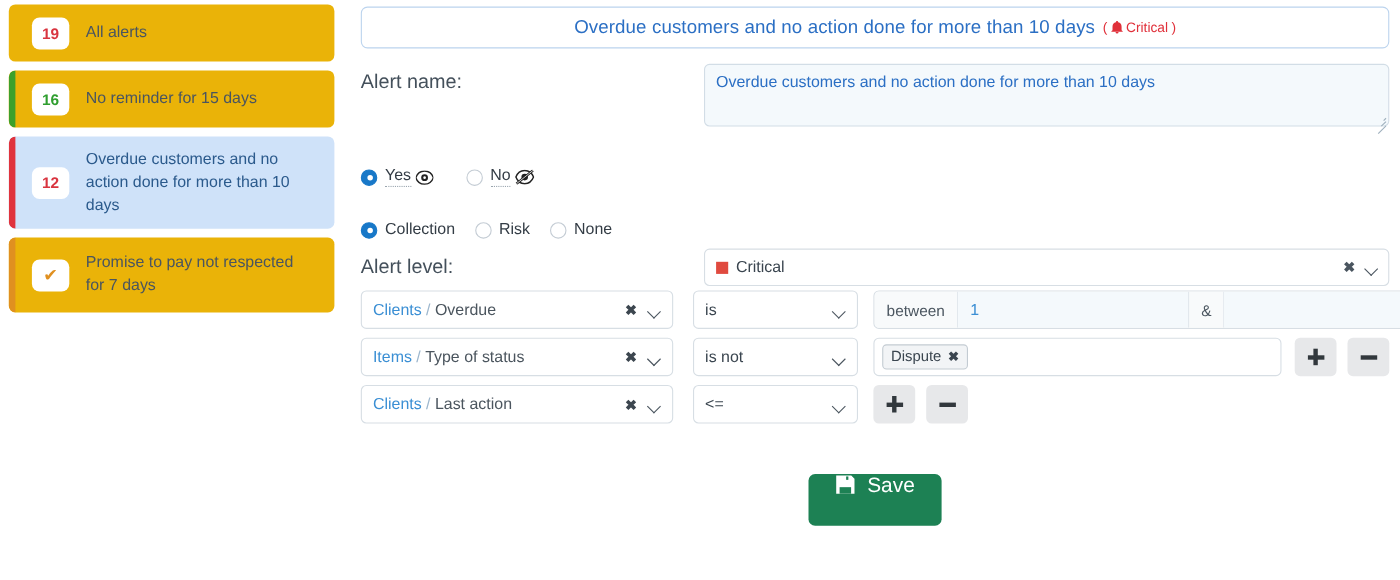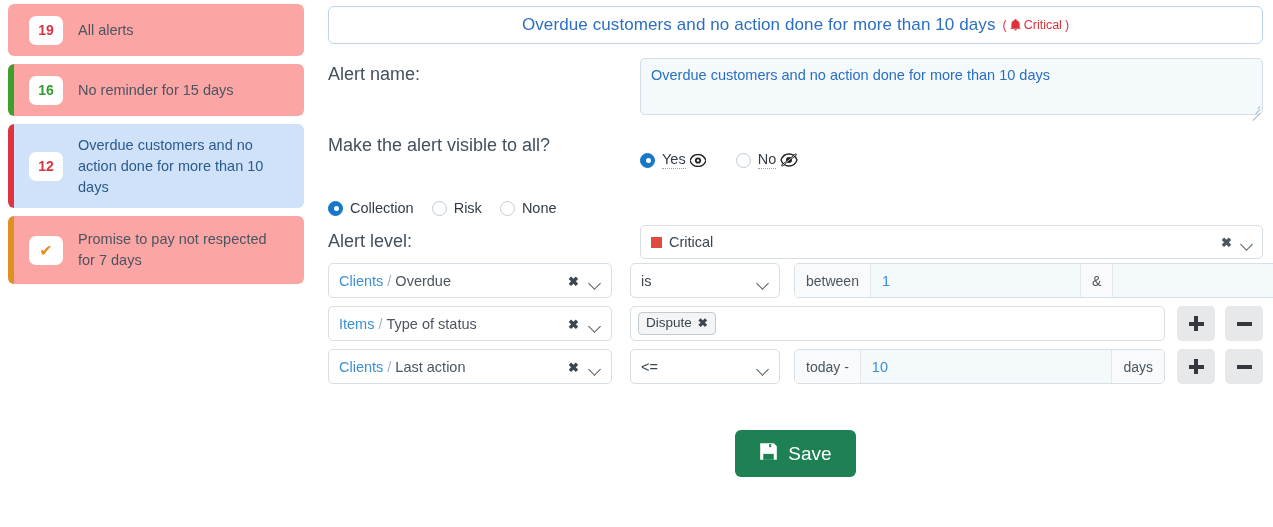--- a/index.html
+++ b/index.html
@@ -16,21 +16,21 @@
   
   .sidebar {
     position: absolute; left: 0; top: 0;
     width: 312px; height: 527px;
     padding: 4px 8px 0 8px;
   }
   .alert-item {
     position: relative;
     display: flex;
     align-items: center;
-    background: #fca5a5;
+    background: #eab308;
     border-radius: 6px;
     margin-bottom: 8px;
     min-height: 52px;
     padding: 6px 10px 6px 0;
     overflow: hidden;
   }
   .alert-item.selected { background: #cfe2f9; }
   .accent {
     position: absolute; left: 0; top: 0; bottom: 0;
     width: 6px;
@@ -291,21 +291,21 @@
   
   .save-wrap { display: flex; justify-content: center; margin-top: 46px; }
   .save-btn {
     background: #1d8154;
     color: #fff;
     border: 0;
     border-radius: 6px;
     height: 47px;
     padding: 0 24px;
     font-size: 19px;
-    display: inline-flex; align-items: center; gap: 10px;
+    display: inline-flex; align-items: flex-start; gap: 10px;
     cursor: pointer;
     font-family: "Liberation Sans", sans-serif;
   }
 </style>
 </head>
 <body>
 
 <div class="page">
 
   <div class="sidebar">
@@ -365,21 +365,20 @@
         <textarea class="alert-name-ta" placeholder="Alert name" style="">Overdue customers and no action done for more than 10 days</textarea>
         <span class="ta-grip">
           <i style="width:10px; bottom:2px;"></i>
           <i style="width:6px; bottom:6px;"></i>
           <i style="width:3px; bottom:9px;"></i>
         </span>
       </div>
     </div>
 
     <div class="form-row">
-      <div class="form-label">Make the alert visible to all?</div>
       <div class="form-field">
         <div class="radio-line">
           <label class="radio-opt">
             <span class="rad on"></span>
             <span class="rad-label">Yes</span>
             <span class="eye-ic">
               <svg width="16" height="13" viewBox="0 0 16 12" aria-hidden="true">
                 <path d="M8 0C4 0 1.2 2.7 0 6c1.2 3.3 4 6 8 6s6.8-2.7 8-6c-1.2-3.3-4-6-8-6z" fill="none" stroke="#222" stroke-width="1.3"></path>
                 <circle cx="8" cy="6" r="3.1" fill="#222"></circle>
                 <circle cx="8" cy="6" r="1.2" fill="#fff"></circle>
@@ -464,20 +463,26 @@
     <div class="cond-row">
       <div class="c-field">
         <div class="pill">
           <span class="ent">Items</span>
           <span class="sep">/</span>
           <span class="attr">Type of status</span>
           <span class="pad-x">✖</span>
           <span class="pad-c"><span class="chev"></span></span>
         </div>
       </div>
+      <div class="c-op">
+        <div class="pill">
+          <span>is not</span>
+          <span class="pad-c"><span class="chev"></span></span>
+        </div>
+      </div>
       <div class="c-val">
         <div class="tagbox">
           <span class="tag">
             <span>Dispute</span>
             <span class="tx">✖</span>
           </span>
         </div>
       </div>
       <div class="pmbtns">
         <button class="pmbtn">
@@ -496,27 +501,20 @@
           <span class="sep">/</span>
           <span class="attr">Last action</span>
           <span class="pad-x">✖</span>
           <span class="pad-c"><span class="chev"></span></span>
         </div>
       </div>
       <div class="c-op">
         <div class="pill">
           <span>&lt;=</span>
           <span class="pad-c"><span class="chev"></span></span>
-        </div>
-      </div>
-      <div class="c-val">
-        <div class="igroup">
-          <span class="ig-addon left">today -</span>
-          <input class="ig-input" value="10" style="">
-          <span class="ig-addon right">days</span>
         </div>
       </div>
       <div class="pmbtns">
         <button class="pmbtn">
             <span class="plus-g"></span>
           </button>
         <button class="pmbtn">
             <span class="minus-g"></span>
           </button>
       </div>

